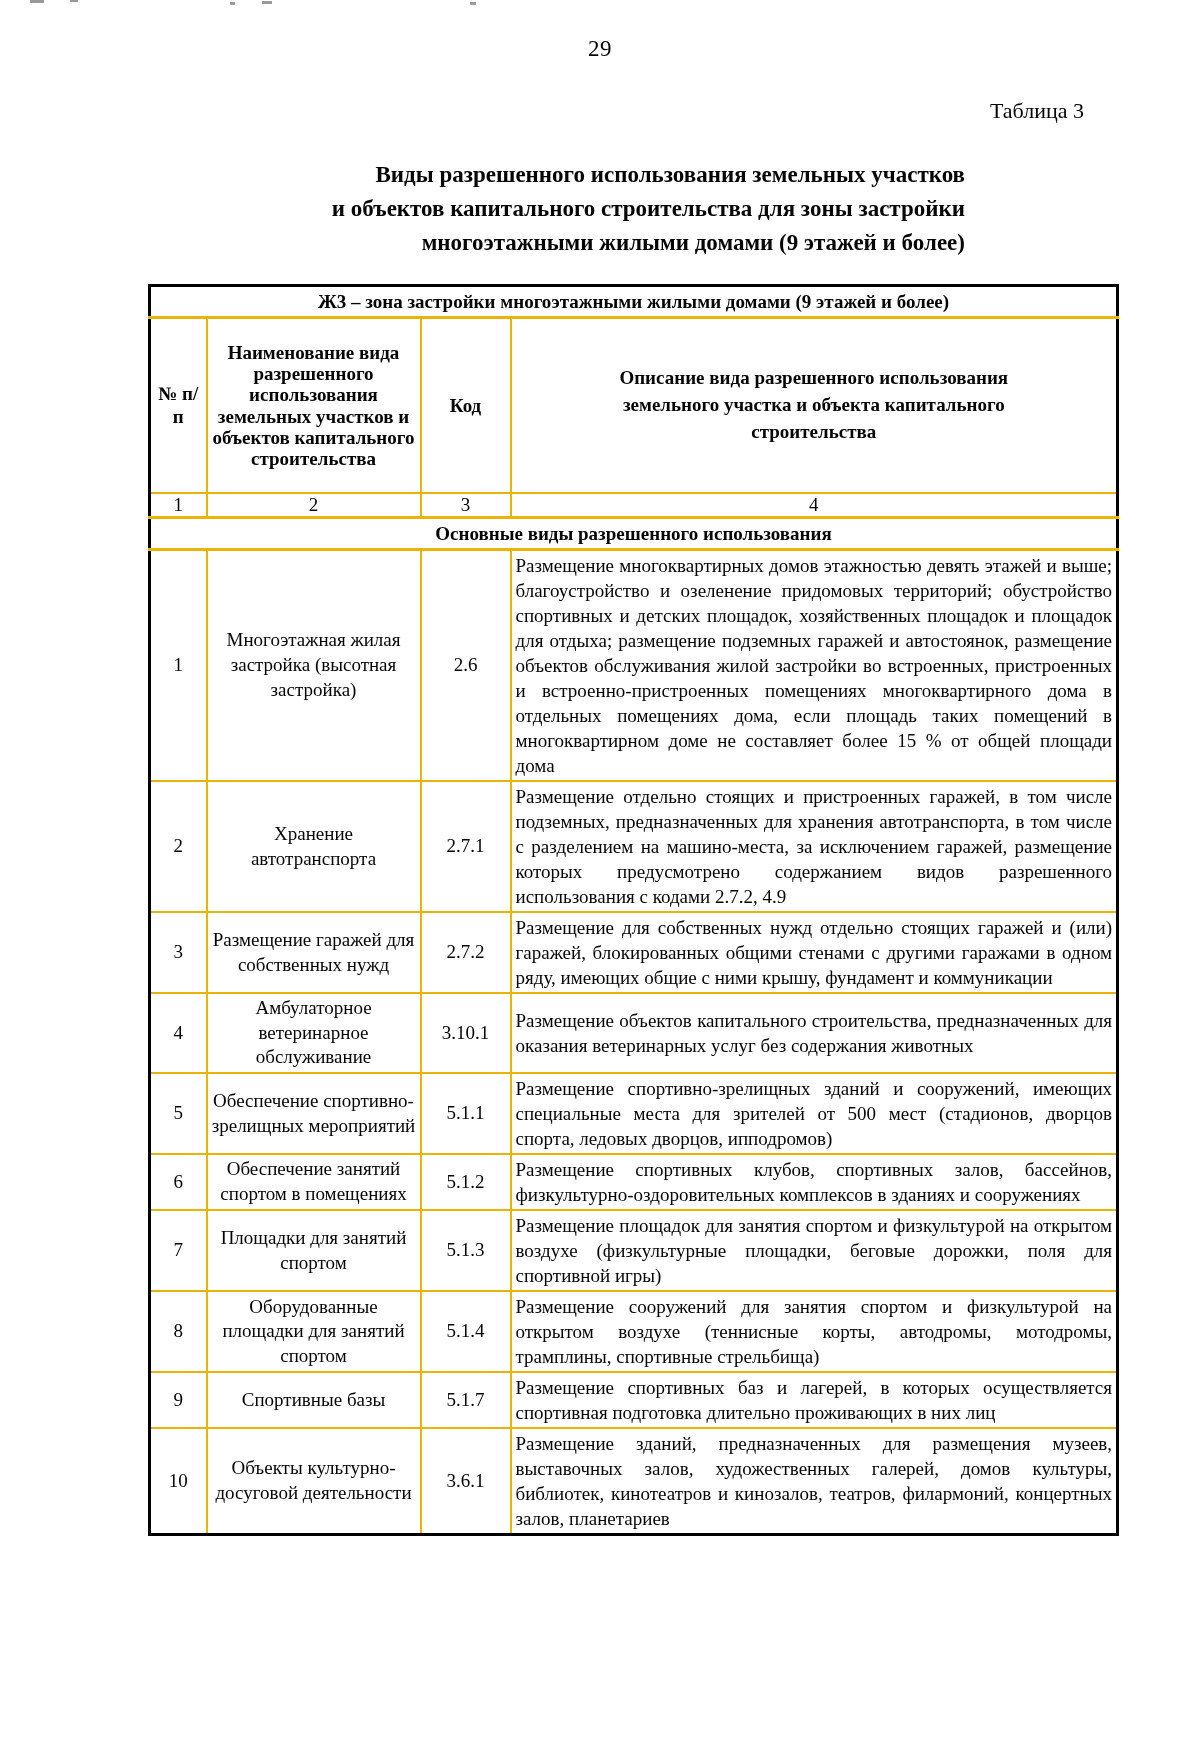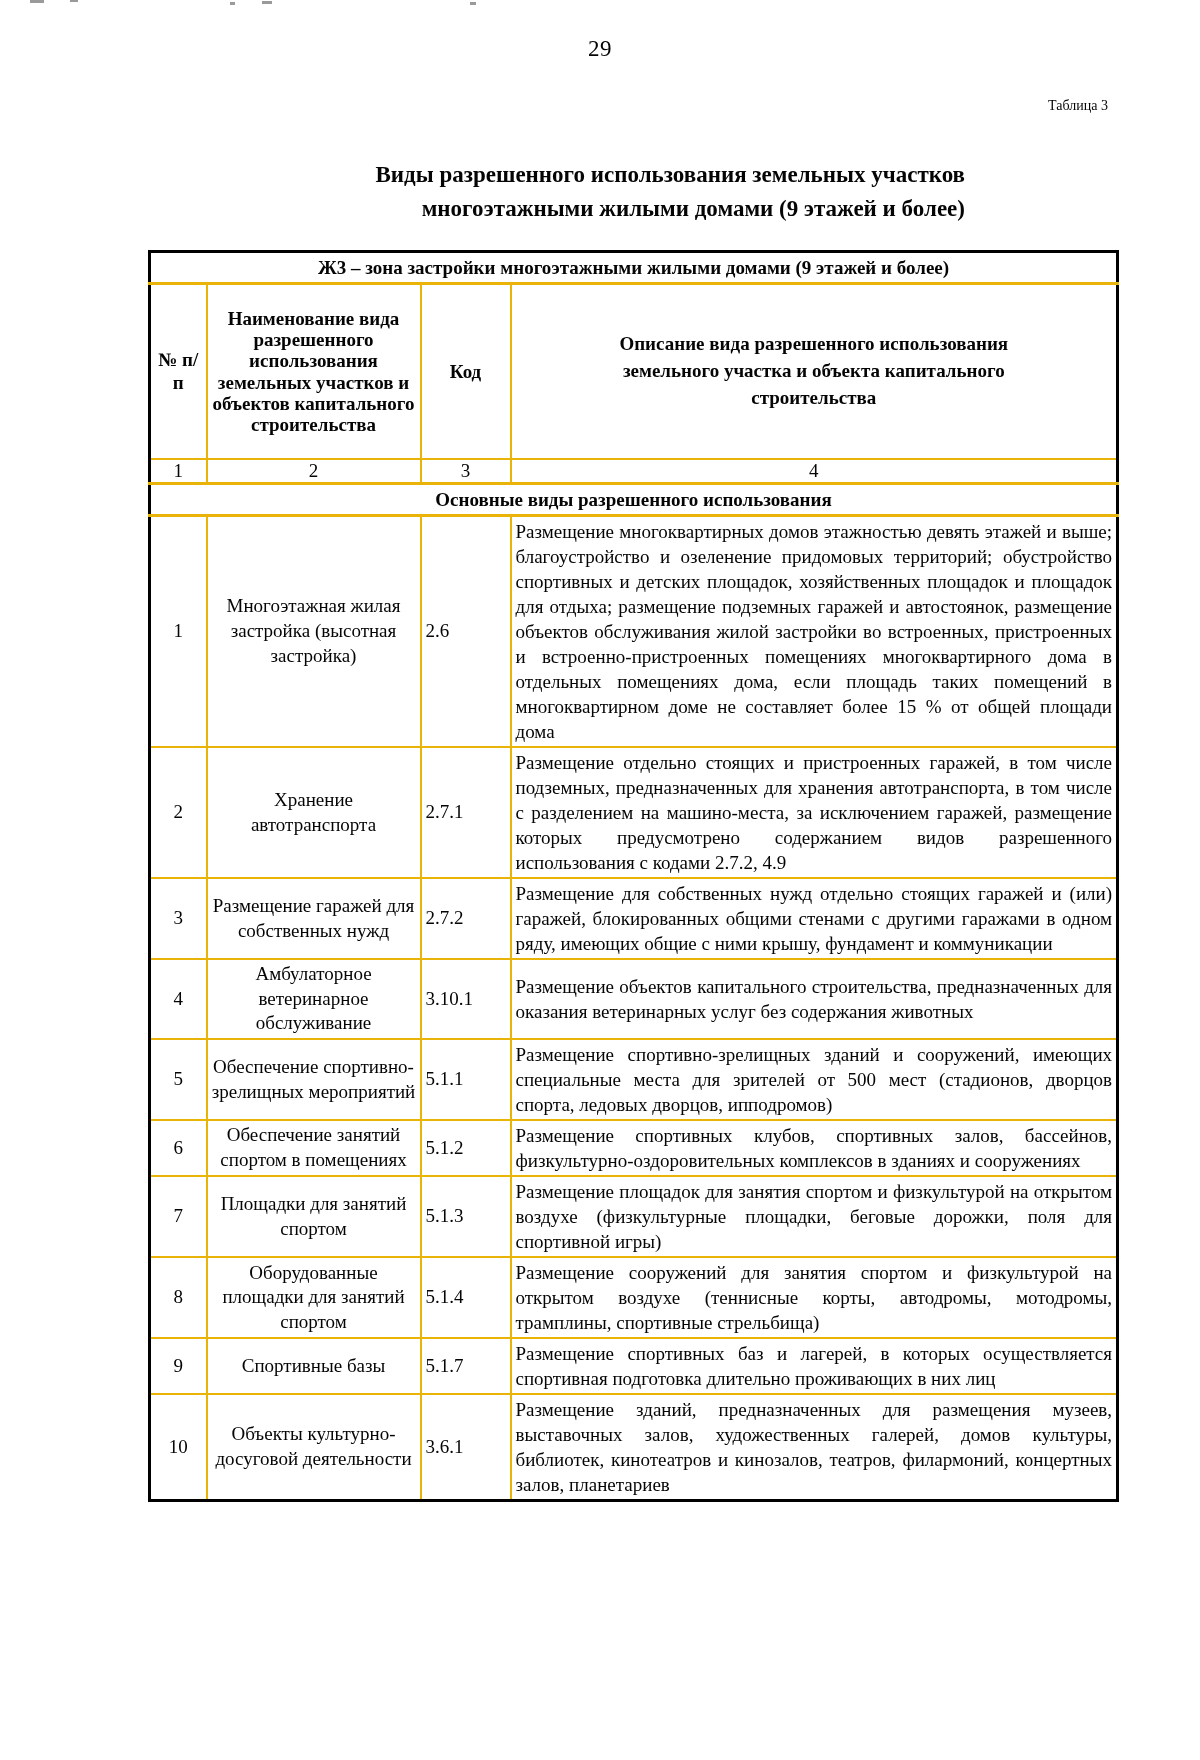--- a/index.html
+++ b/index.html
@@ -23,22 +23,22 @@
     margin-top: 36px;
     height: 24px;
     text-align: center;
     font-size: 23px;
     letter-spacing: 0.5px;
   }
   .table-caption {
     margin-top: 38px;
     height: 26px;
     text-align: right;
-    padding-right: 92px;
-    font-size: 14px;
+    padding-right: 116px;
+    font-size: 22px;
   }
   .doc-title {
     margin-top: 34px;
     margin-left: 165px;
     width: 800px;
     text-align: right;
     font-weight: bold;
     font-size: 23px;
     line-height: 34px;
   }
@@ -95,21 +95,21 @@
   td.cell-num {
     text-align: center;
     line-height: 1.3;
   }
   td.cell-name {
     text-align: center;
     line-height: 1.3;
     padding: 3px 8px;
   }
   td.cell-code {
-    text-align: left;
+    text-align: center;
     line-height: 1.3;
   }
   td.cell-desc {
     text-align: justify;
     line-height: 25px;
     padding: 2px 8px 3px 11px;
     vertical-align: top;
   }
 </style>
 </head>
@@ -122,20 +122,21 @@
   <i style="left:262px;top:1px;width:10px;height:3px;"></i>
   <i style="left:470px;top:2px;width:6px;height:3px;"></i>
 </div>
 
 <div class="page-number">29</div>
 
 <div class="table-caption">Таблица 3</div>
 
 <div class="doc-title">
   <div>Виды разрешенного использования земельных участков</div>
+  <div>и объектов капитального строительства для зоны застройки</div>
   <div>многоэтажными жилыми домами (9 этажей и более)</div>
 </div>
 
 <table class="main">
   <colgroup>
     <col style="width:57px">
     <col style="width:214px">
     <col style="width:90px">
     <col style="width:607px">
   </colgroup>

